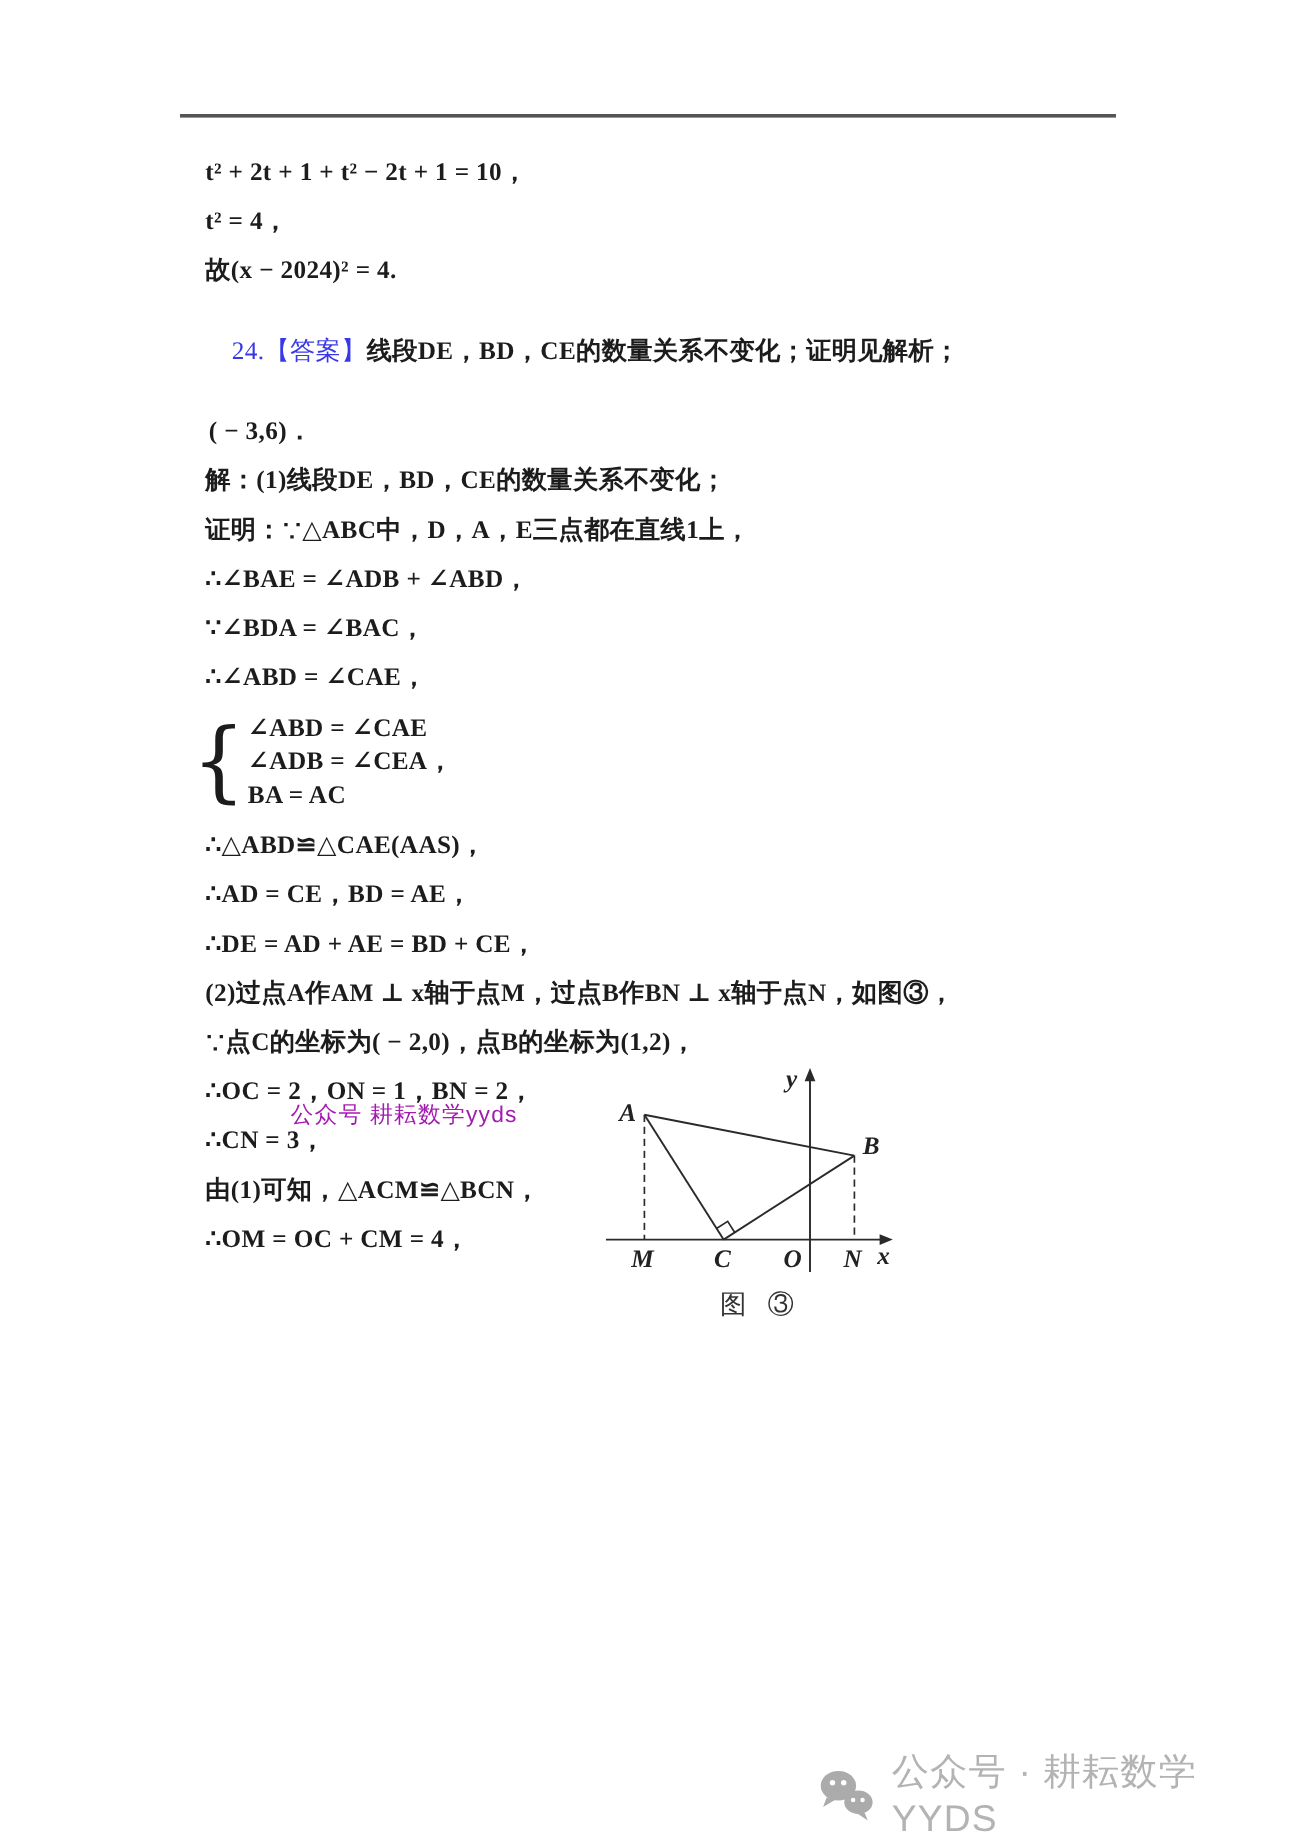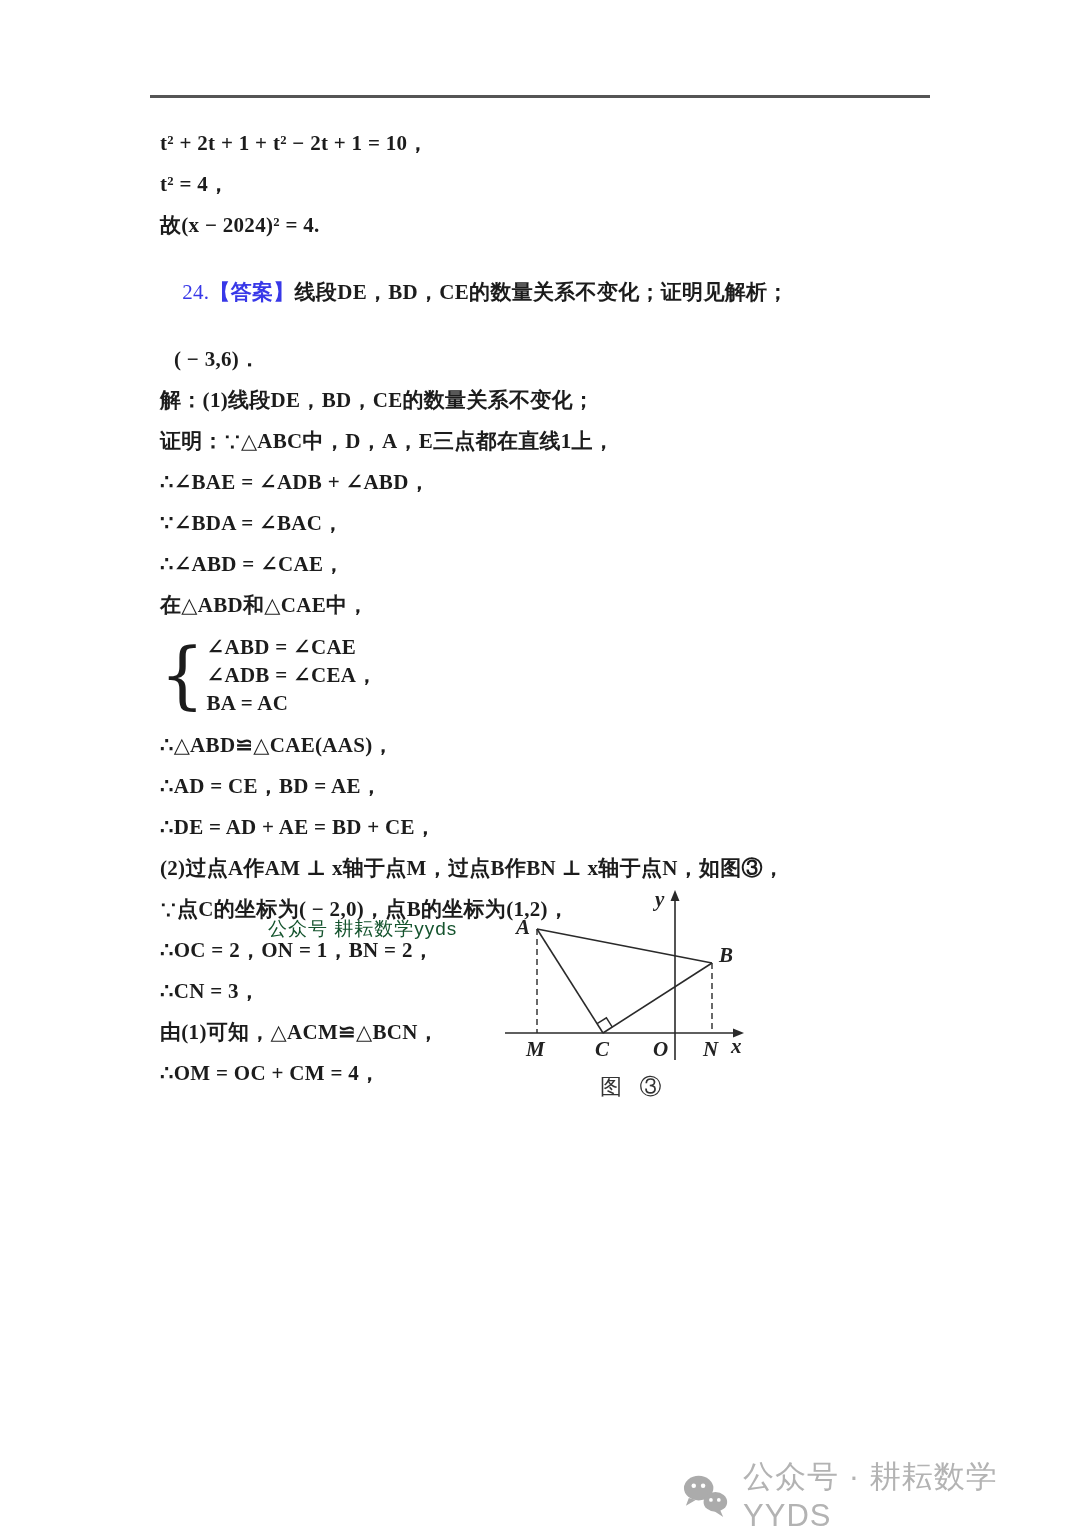--- a/index.html
+++ b/index.html
@@ -7,47 +7,47 @@
     width:1080px;height:1527px;background:#ffffff;position:relative;
     font-family:"Liberation Serif","DejaVu Serif",serif;color:#1c1c1c;overflow:hidden;
   }
   .top-rule{
     position:absolute;left:150px;top:95px;width:780px;height:3px;background:#555555;
   }
   .content{
     position:absolute;left:160px;top:130px;width:800px;
   }
   .line{
-    font-size:21px;line-height:26px;margin:0 0 15px 0;font-weight:700;
+    font-size:21px;line-height:26px;margin:0 0 15px 11px;font-weight:700;
     letter-spacing:0.3px;white-space:pre;
   }
   .line.indent{margin-left:14px;}
   .answer-prefix{color:#3838e8;font-weight:400;}
-  .answer-label{color:#3838e8;font-weight:700;}
+  .answer-label{color:#3838e8;font-weight:400;}
   .eq-system{
     display:flex;align-items:center;margin:0 0 15px 0;
   }
   .brace{
     font-size:70px;font-weight:400;line-height:80px;margin-right:2px;
     font-family:"DejaVu Serif","Liberation Serif",serif;transform:scaleY(1.05);
   }
   .sys-rows .line{margin:0;line-height:28px;}
   .figure{
     position:absolute;left:498px;top:888px;width:262px;height:215px;
   }
   .figure svg text{
     font-family:"Liberation Serif","DejaVu Serif",serif;font-style:italic;
     font-weight:700;font-size:21px;fill:#222222;
   }
   .figure svg text.caption{
     font-style:normal;font-weight:400;font-size:22px;fill:#333333;letter-spacing:6px;
   }
   .watermark{
-    position:absolute;left:268px;top:916px;font-family:"Liberation Sans","DejaVu Sans",sans-serif;
-    font-size:19px;color:#14532d;font-weight:400;letter-spacing:1px;
+    position:absolute;left:242px;top:916px;font-family:"Liberation Sans","DejaVu Sans",sans-serif;
+    font-size:19px;color:#a21caf;font-weight:400;letter-spacing:1px;
   }
   .footer{
     position:absolute;left:680px;top:1456px;display:flex;align-items:center;gap:12px;
   }
   .footer-text{
     font-family:"Liberation Sans","DejaVu Sans",sans-serif;font-size:31px;
     color:#b3b3b3;letter-spacing:1px;font-weight:400;
   }
 </style>
 </head>
@@ -63,21 +63,20 @@
   <div class="line">
     <span class="answer-prefix">24.</span><span class="answer-label">【答案】</span><span>线段DE，BD，CE的数量关系不变化；证明见解析；</span>
   </div>
 
   <div class="line indent">( − 3,6)．</div>
   <div class="line">解：(1)线段DE，BD，CE的数量关系不变化；</div>
   <div class="line">证明：∵△ABC中，D，A，E三点都在直线1上，</div>
   <div class="line">∴∠BAE = ∠ADB + ∠ABD，</div>
   <div class="line">∵∠BDA = ∠BAC，</div>
   <div class="line">∴∠ABD = ∠CAE，</div>
-  <div class="line">在△ABD和△CAE中，</div>
 
   <div class="eq-system">
     <span class="brace">{</span>
     <span class="sys-rows">
       <div class="line">∠ABD = ∠CAE</div>
       <div class="line">∠ADB = ∠CEA，</div>
       <div class="line">BA = AC</div>
     </span>
   </div>
 

